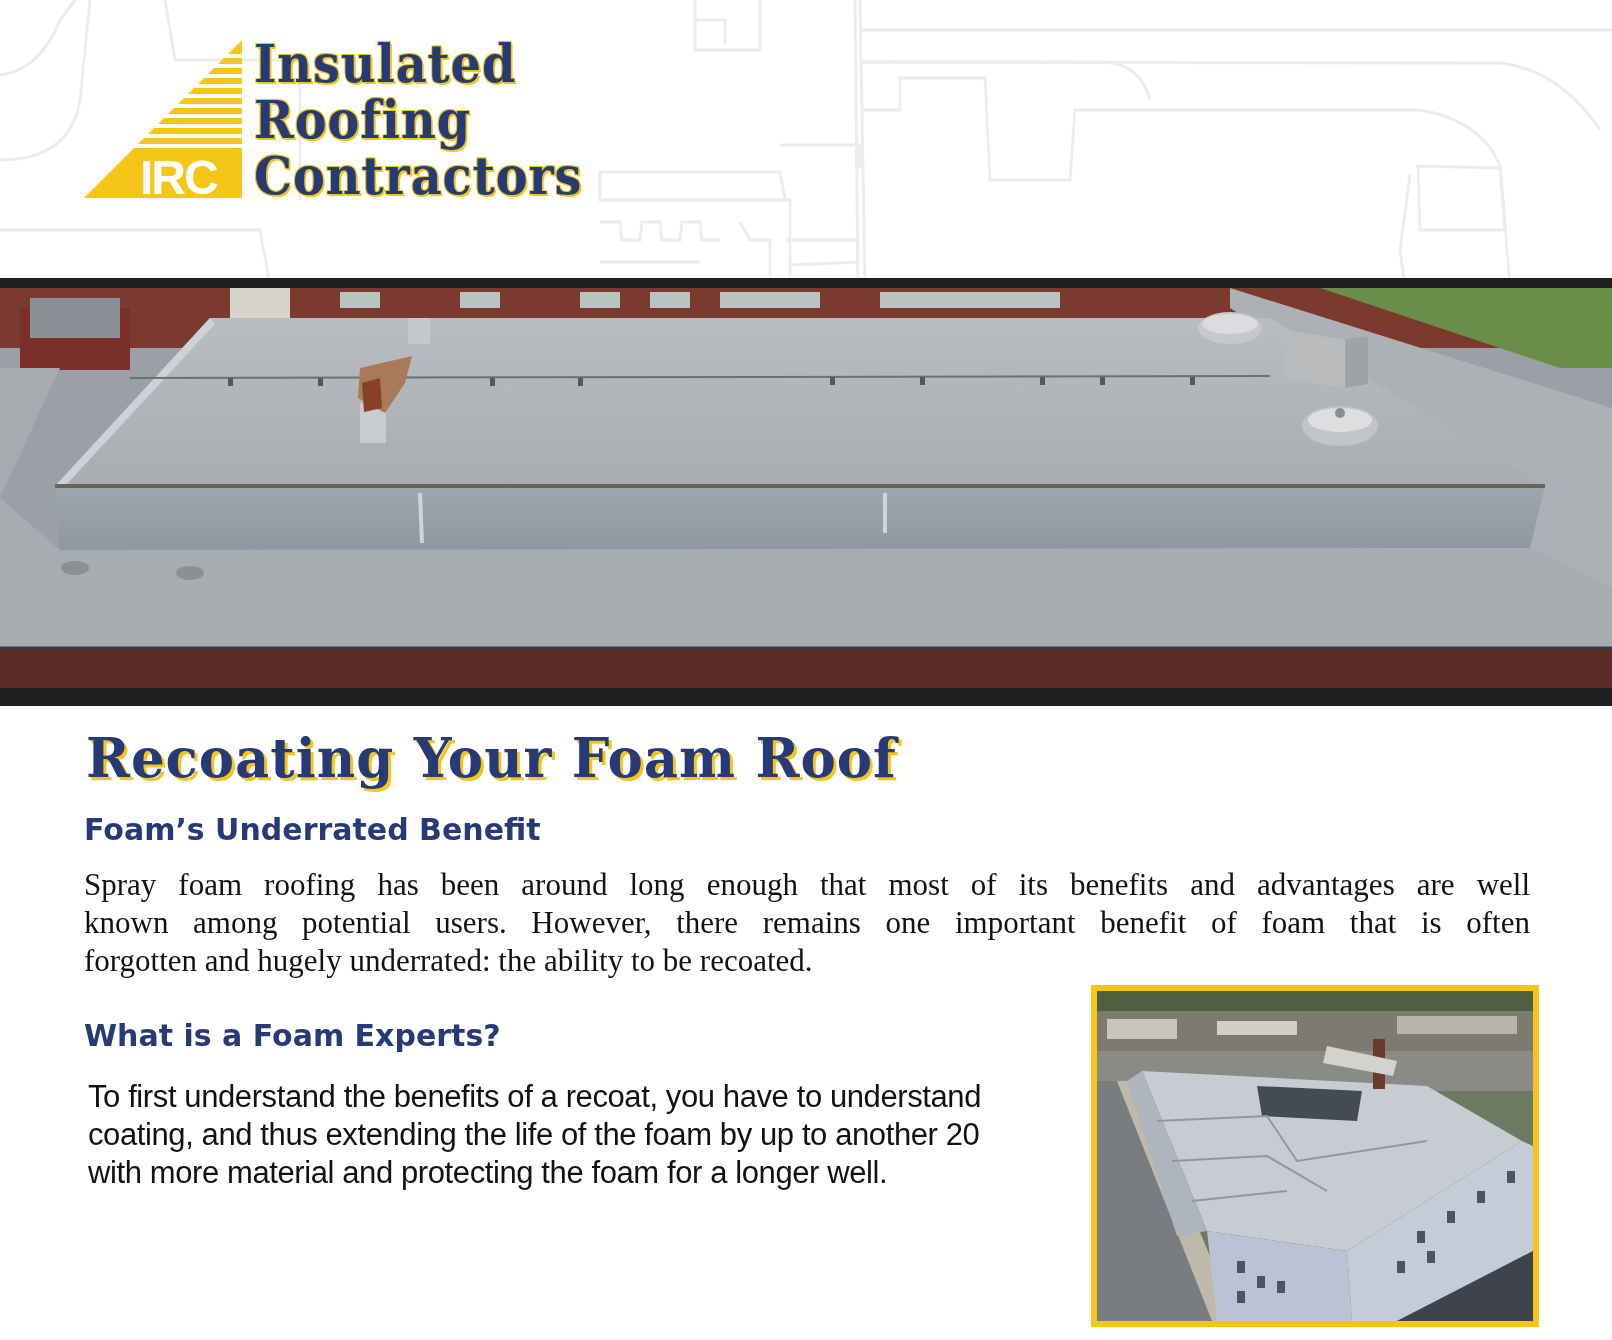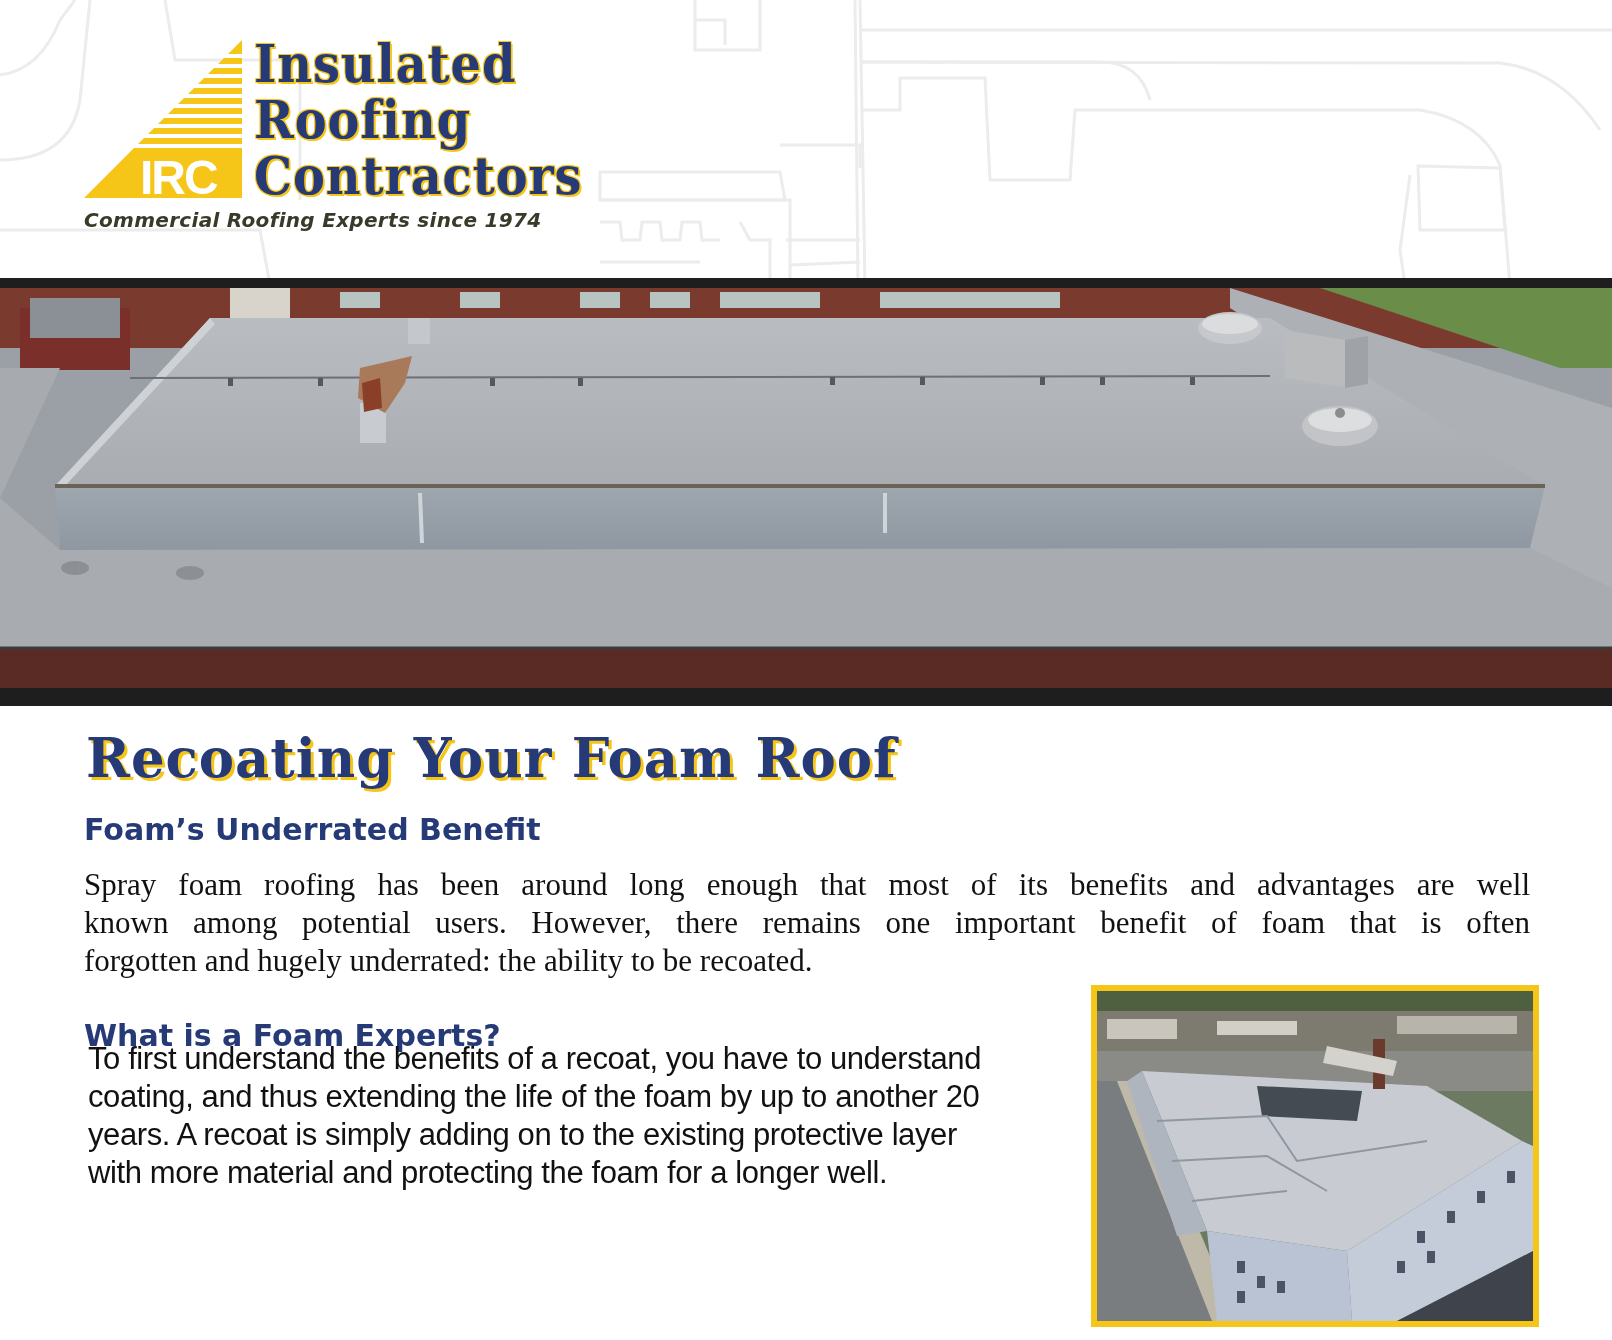--- a/index.html
+++ b/index.html
@@ -20,21 +20,21 @@
   .hero { position:absolute; left:0; top:278px; width:1612px; height:428px; background:#1e1e1e; }
   .hero-inner { position:absolute; left:0; top:10px; width:1612px; height:400px; overflow:hidden; background:#9aa0a6; }
 
   
   .title { position:absolute; left:86px; top:726px; font-family:"DejaVu Serif", serif; font-weight:bold; font-size:54px; color:#263a78; letter-spacing:1px;
     text-shadow: 3px 3px 0 #f5c518; transform:scaleX(0.98); transform-origin:left top; white-space:nowrap; }
   .h2 { position:absolute; left:84px; font-family:"DejaVu Sans", sans-serif; font-weight:bold; font-size:30px; color:#263a78; white-space:nowrap; }
   .para1 { position:absolute; left:84px; top:866px; width:1446px; font-family:"Liberation Sans", sans-serif; font-size:31px; line-height:38px; color:#111; text-align:justify; }
   .para1 .line { display:block; text-align:justify; text-align-last:justify; height:38px; white-space:nowrap; overflow:visible;font-family:Liberation Serif, serif; }
   .para1 .line.last { text-align-last:left; }
-  .para2 { position:absolute; left:88px; top:1040px; width:950px; font-family:"Liberation Sans", sans-serif; font-size:31px; line-height:38px; color:#111; }
+  .para2 { position:absolute; left:88px; top:1078px; width:950px; font-family:"Liberation Sans", sans-serif; font-size:31px; line-height:38px; color:#111; }
   .para2 .line { display:block; height:38px; white-space:nowrap; letter-spacing:-0.4px; }
 
   .inset { position:absolute; left:1091px; top:985px; width:448px; height:342px; border:6px solid #f5c518; box-sizing:border-box; overflow:hidden; background:#6b7a60; }
 </style>
 </head>
 <body>
 
 <div class="header">
   <svg class="bg-lines" width="1612" height="285">
     <g fill="none" stroke="#ececec" stroke-width="3">
@@ -78,21 +78,20 @@
         <line x1="50" y1="96" x2="158" y2="96"></line>
         <line x1="40" y1="106" x2="158" y2="106"></line>
       </g>
     </svg>
     <div class="irc-letters">IRC</div>
     <div class="logo-name">
       <div>Insulated</div>
       <div>Roofing</div>
       <div>Contractors</div>
     </div>
-    <div class="logo-tagline">Commercial Roofing Experts since 1974</div>
   </div>
 </div>
 
 <div class="hero">
   <div class="hero-inner">
     <svg width="1612" height="400" viewBox="0 0 1612 400">
       <defs>
         <linearGradient id="roofTop" x1="0" y1="0" x2="0" y2="1">
           <stop offset="0" stop-color="#b9bcc0"></stop>
           <stop offset="1" stop-color="#a9adb2"></stop>
@@ -176,21 +175,20 @@
   <span class="line">Spray foam roofing has been around long enough that most of its benefits and advantages are well</span>
   <span class="line">known among potential users. However, there remains one important benefit of foam that is often</span>
   <span class="line last">forgotten and hugely underrated: the ability to be recoated.</span>
 </div>
 
 <h2 class="h2" style="top:1018px; margin:0;">What is a Foam Experts?</h2>
 
 <div class="para2">
   <span class="line">To first understand the benefits of a recoat, you have to understand</span>
   <span class="line">coating, and thus extending the life of the foam by up to another 20</span>
-  <span class="line">years. A recoat is simply adding on to the existing protective layer</span>
   <span class="line">with more material and protecting the foam for a longer well.</span>
 </div>
 
 <div class="inset">
   <svg width="436" height="330" viewBox="0 0 436 330">
 
     <rect x="0" y="0" width="436" height="70" fill="#4f6040"></rect>
     <rect x="0" y="20" width="436" height="60" fill="#7d7a70"></rect>
     <rect x="10" y="28" width="70" height="20" fill="#c9c5bc"></rect>
     <rect x="120" y="30" width="80" height="14" fill="#d2cfc7"></rect>

